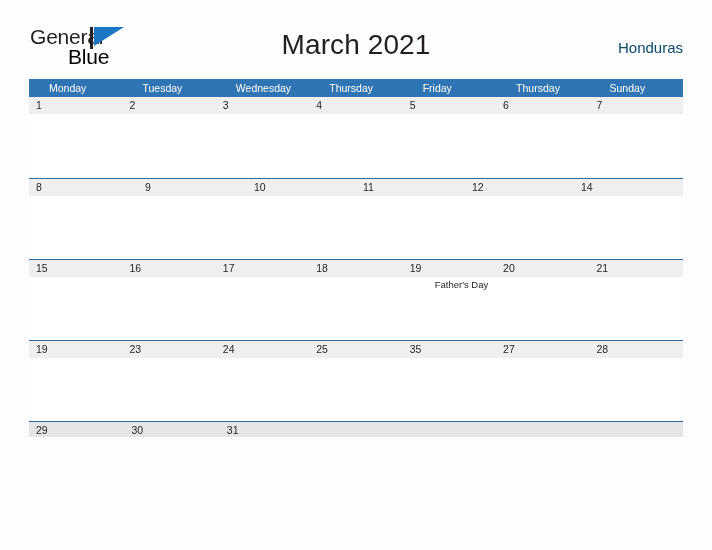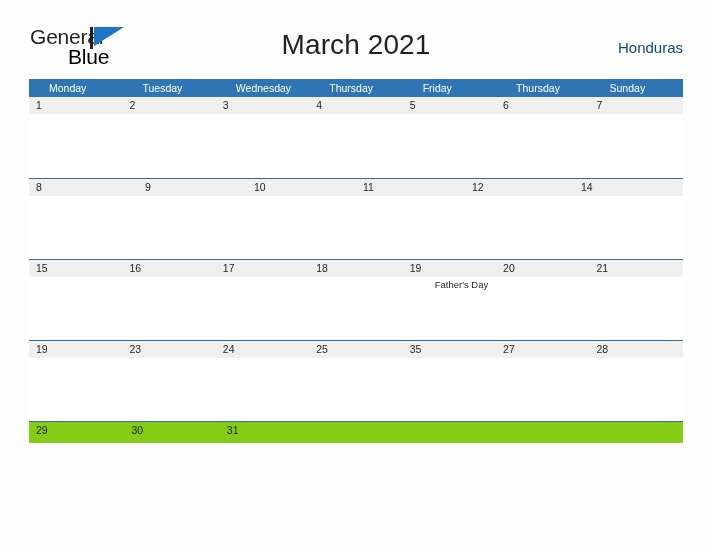--- a/index.html
+++ b/index.html
@@ -130,22 +130,22 @@
     height: 81px;
     border-top: 1.5px solid #2e6da4;
     box-sizing: border-box;
     background:
       linear-gradient(to bottom, #efeff0 0px, #efeff0 17px, #ffffff 17px, #ffffff 100%);
   }
   .week-row.first-week {
     border-top: none;
   }
   .week-row.last-week {
-    height: 22px;
-    background: #84cc16;
+    height: 16px;
+    background: #e5e5e5;
     gap: 14px;
   }
 
   .day-cell {
     flex: 1 1 0;
     min-width: 0;
     box-sizing: border-box;
     padding: 0 6px 0 7px;
     position: relative;
     overflow: hidden;

